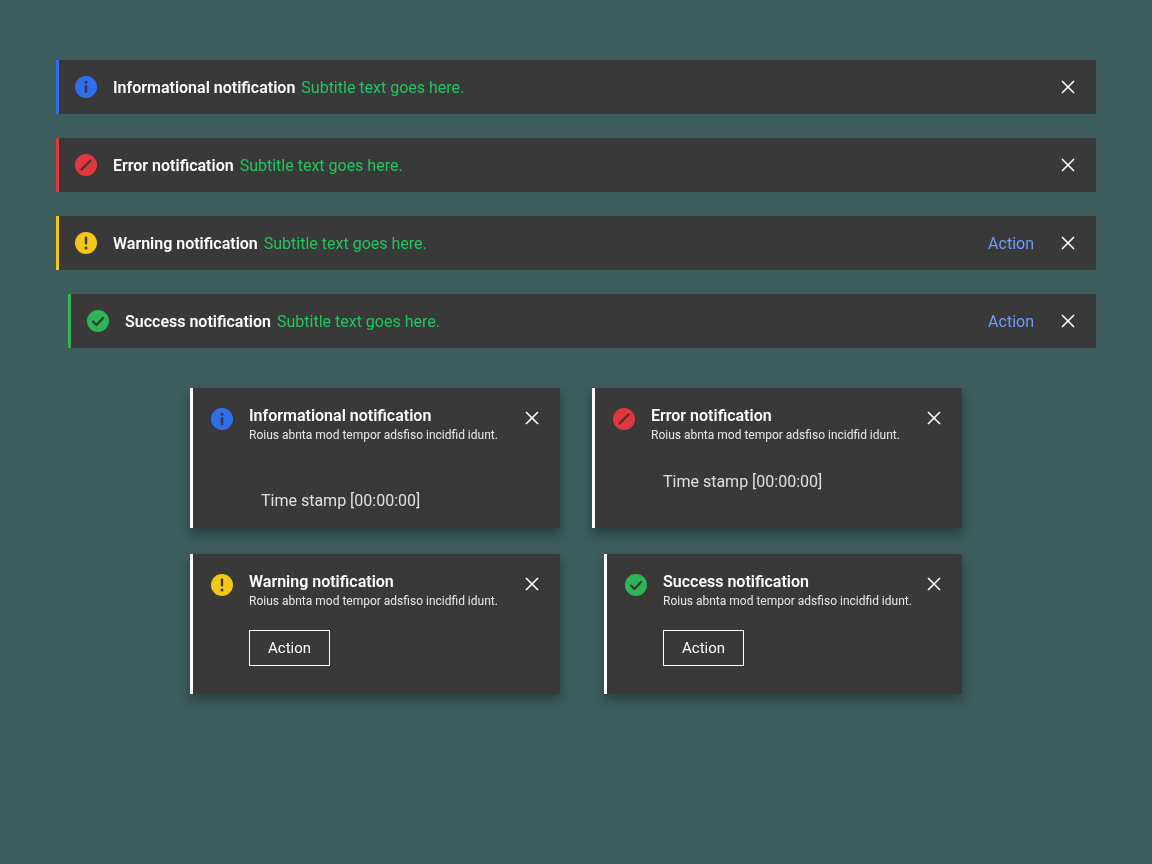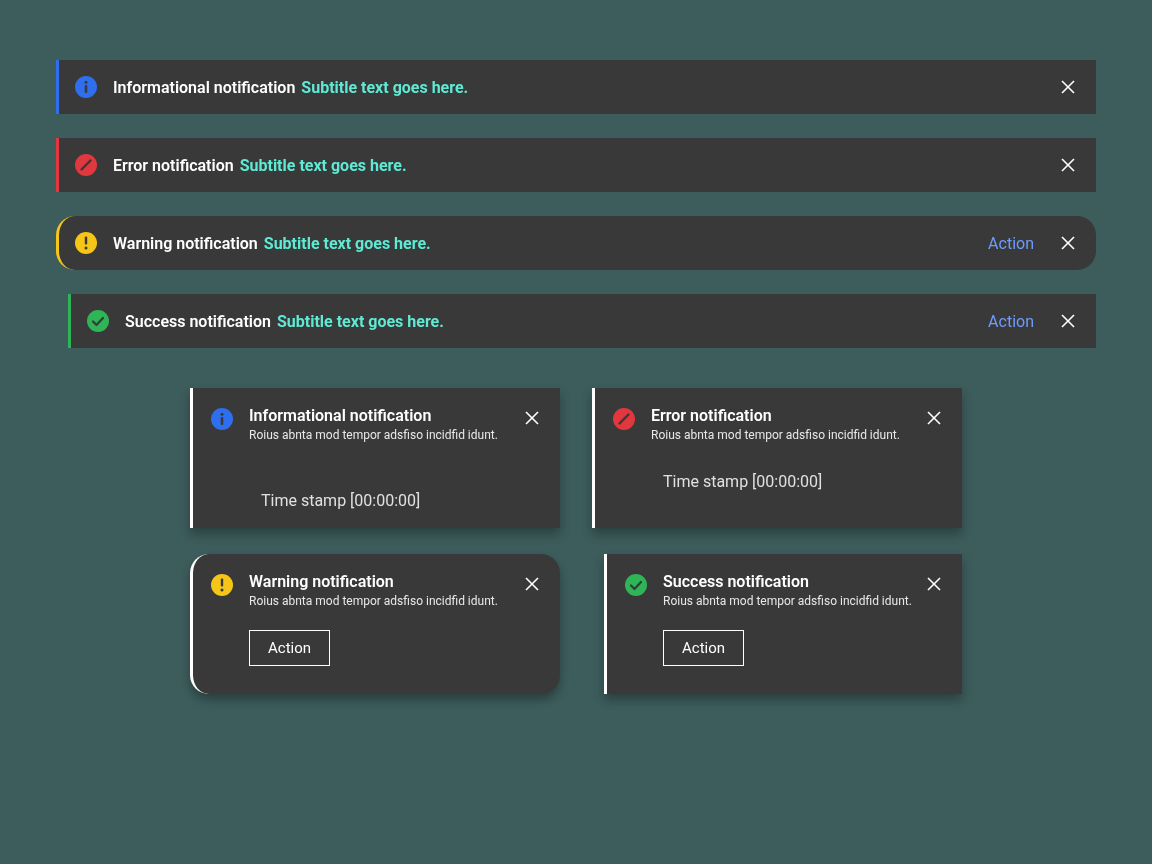--- a/index.html
+++ b/index.html
@@ -16,26 +16,26 @@
     align-items: center;
     height: 54px;
     background: #393939;
     border-left: 3px solid;
     padding: 0 16px;
     color: #fff;
   }
   .inline-note .icon-slot { flex: 0 0 auto; margin-right: 16px; display: flex; align-items: center; }
   .inline-note .text-slot { flex: 1 1 auto; display: flex; align-items: baseline; gap: 6px; font-size: 16px; }
   .inline-note .title { font-weight: 600; color: #fff; }
-  .inline-note .subtitle { color: #5eead4; font-weight: 700; }
+  .inline-note .subtitle { color: #22c55e; font-weight: 400; }
   .inline-note .action-link { color: #6f9bff; font-size: 16px; margin-right: 22px; cursor: pointer; }
   .close-btn { background: none; border: none; color: #fff; cursor: pointer; display: flex; align-items: center; justify-content: center; width: 24px; height: 24px; }
   .accent-info    { border-left-color: #2f6fed; justify-content: space-between; }
   .accent-error   { border-left-color: #e0383e; }
-  .accent-warning { border-left-color: #f5c518; border-radius: 19px; }
+  .accent-warning { border-left-color: #f5c518; }
   .accent-success { border-left-color: #2fb457; margin-left: 12px; }
 
   .toast-grid {
     display: grid;
     grid-template-columns: 1fr 1fr;
     gap: 26px 32px;
     width: 772px;
     margin: 0 auto;
   }
   .toast {

